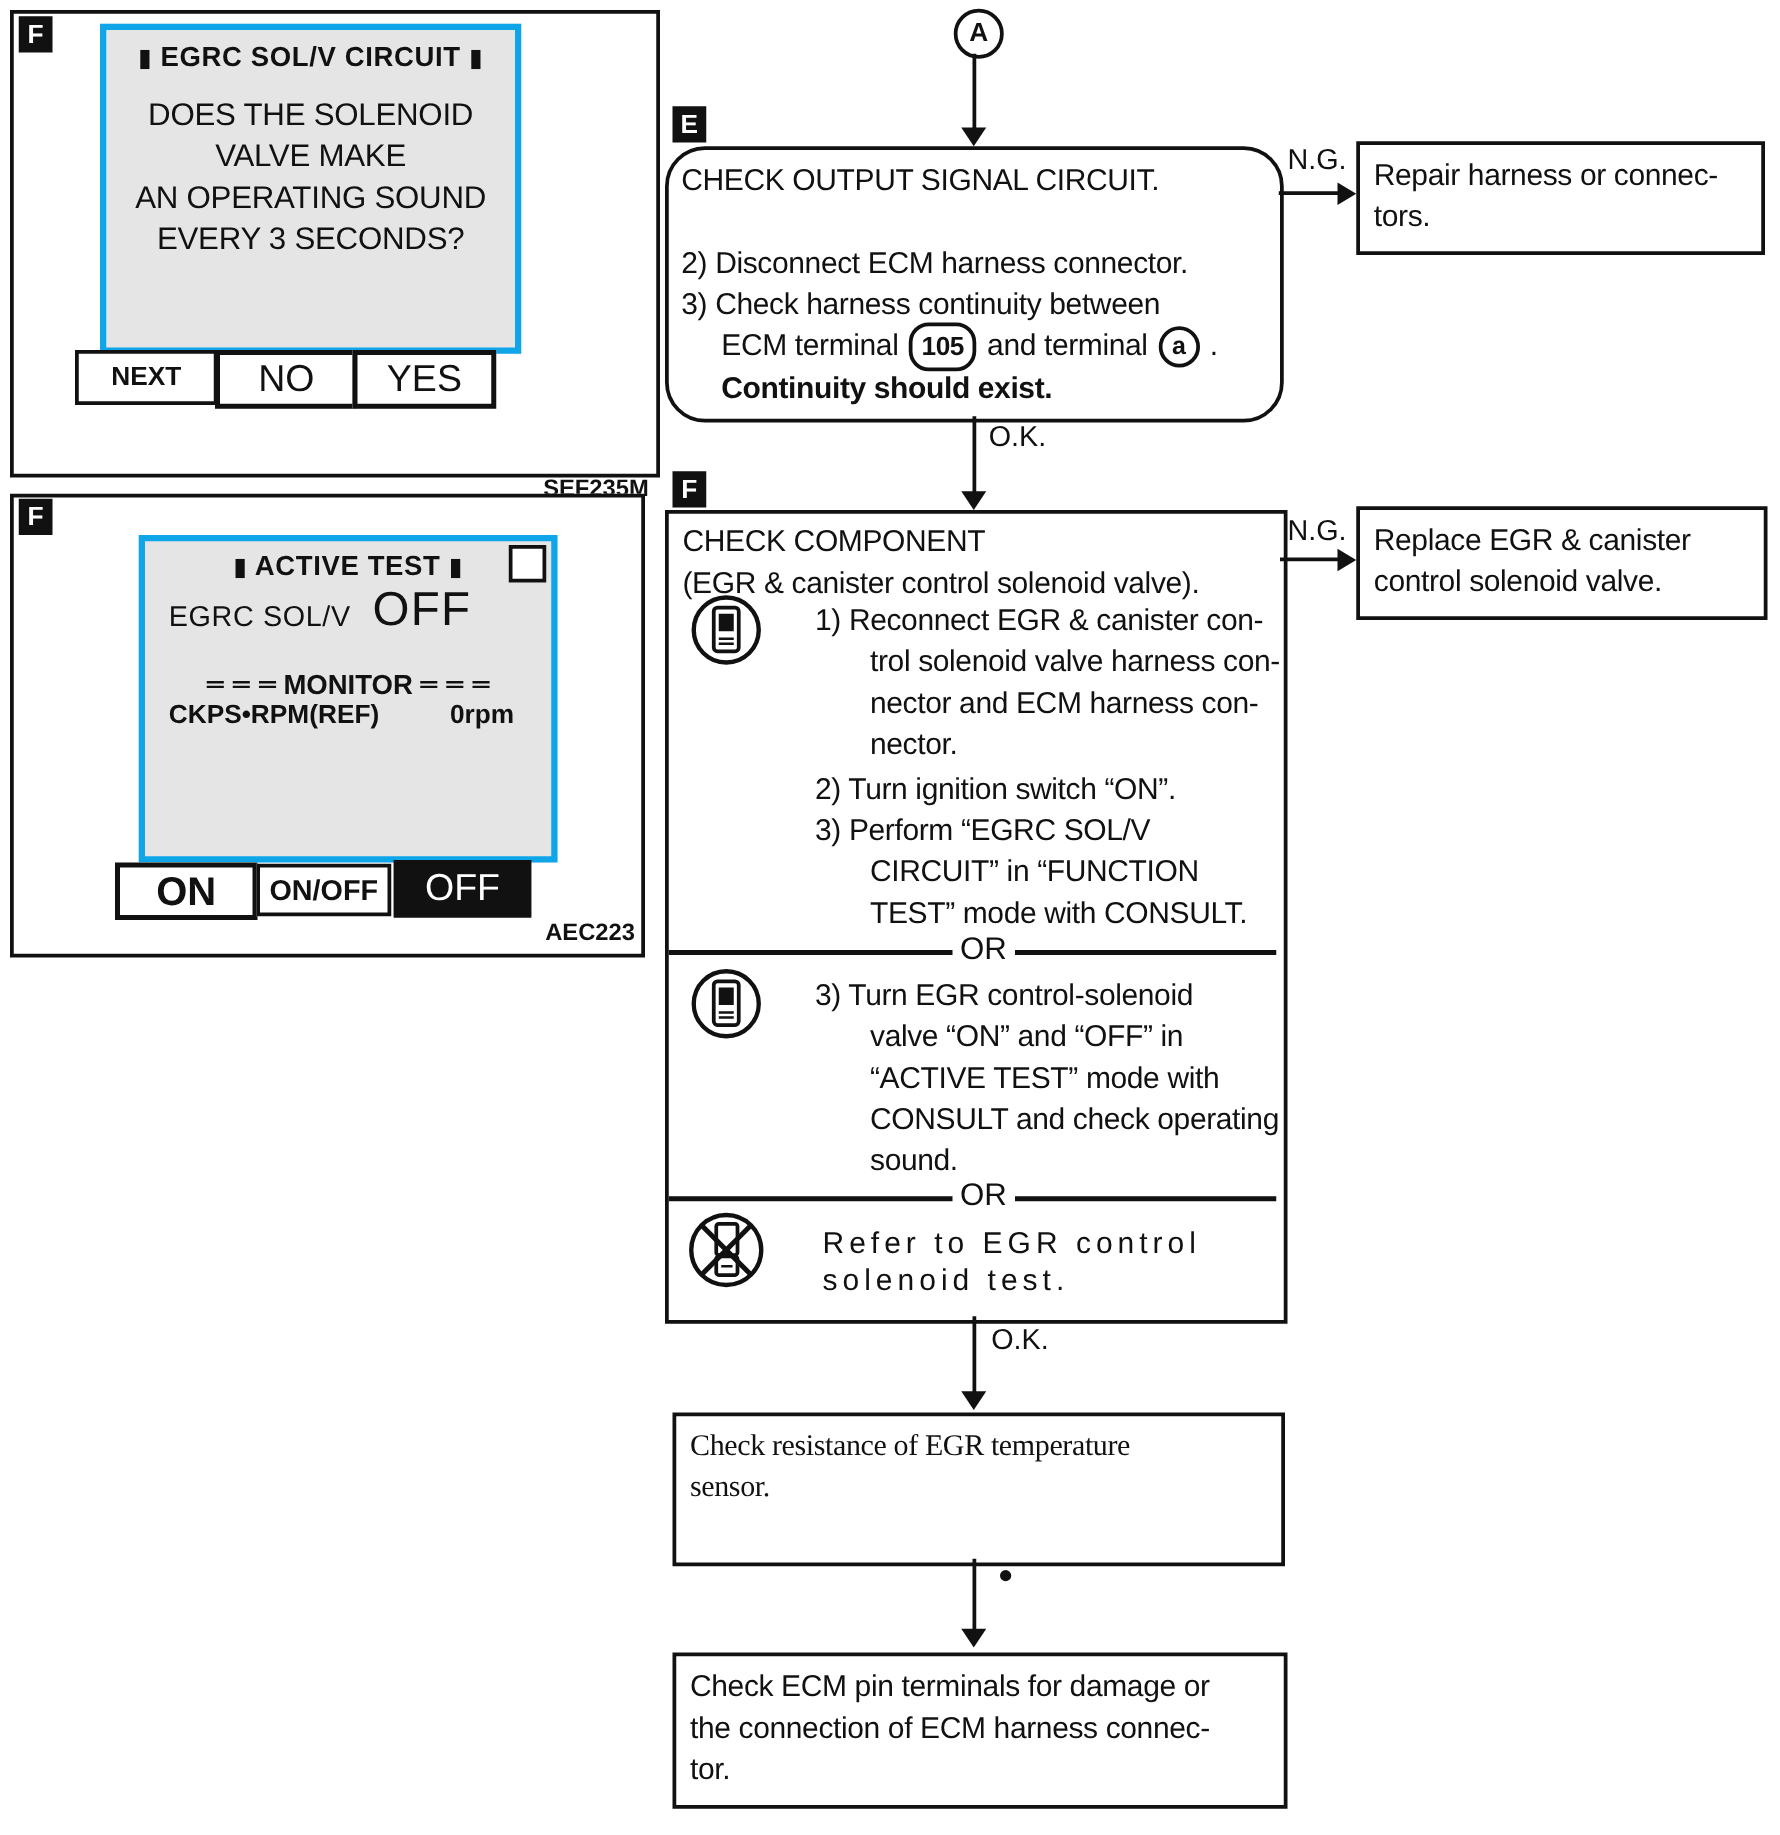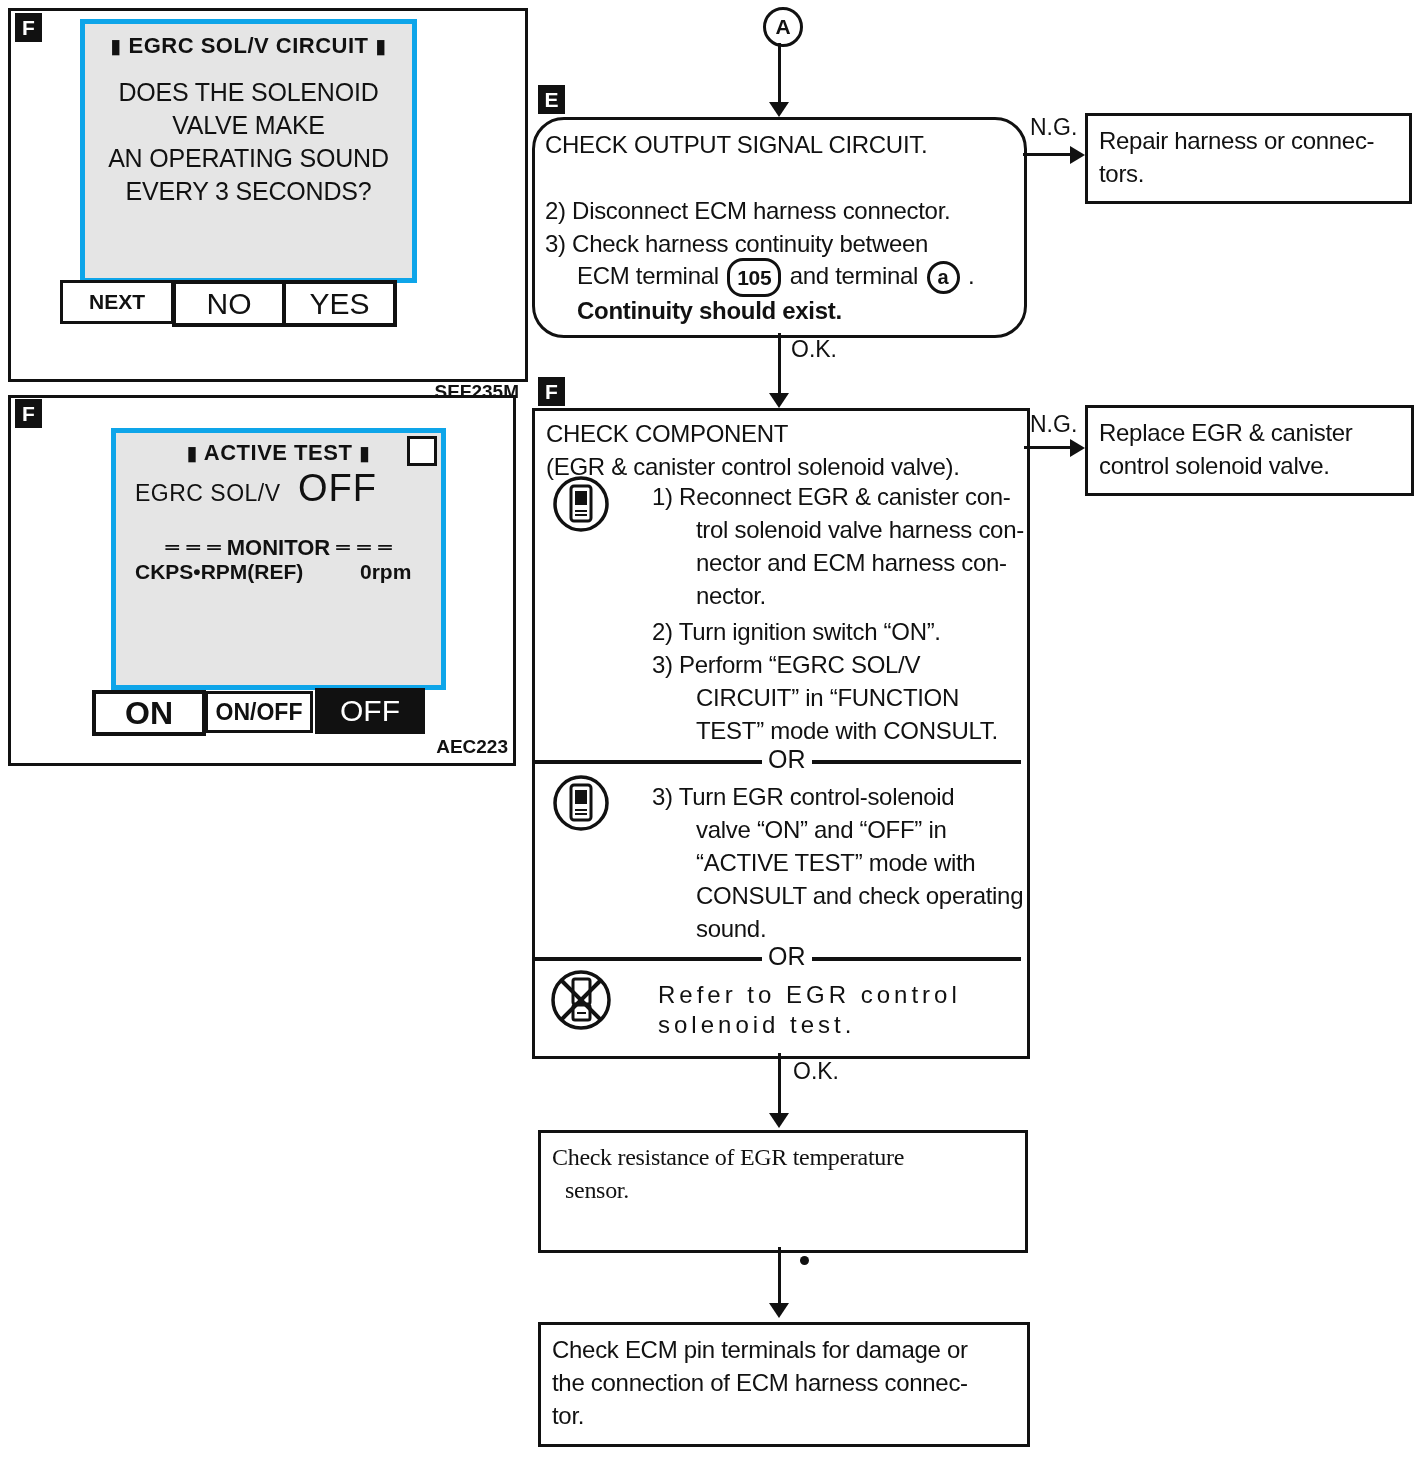--- a/index.html
+++ b/index.html
@@ -205,21 +205,21 @@
     <div class="flowline" style="left:11px;top:8px;">Replace EGR &amp; canister</div>
     <div class="flowline" style="left:11px;top:41px;">control solenoid valve.</div>
   </div>
 
   <div class="okng" style="left:793px;top:1058px;">O.K.</div>
   <div class="arrow-v" style="left:778px;top:1053px;height:61px;"></div>
   <div class="head-down" style="left:769px;top:1113px;"></div>
 
   <div class="fbox" style="left:538px;top:1130px;width:484px;height:117px;font-family:Liberation Serif, serif;">
     <div class="flowline" style="left:11px;top:8px;">Check resistance of EGR temperature</div>
-    <div class="flowline" style="left:24px;top:41px;text-align:right;">sensor.</div>
+    <div class="flowline" style="left:11px;top:41px;text-align:right;">sensor.</div>
   </div>
 
   <div class="arrow-v" style="left:778px;top:1247px;height:57px;"></div>
   <div class="head-down" style="left:769px;top:1303px;"></div>
   <div class="dot" style="left:800px;top:1256px;"></div>
 
   <div class="fbox" style="left:538px;top:1322px;width:486px;height:119px;">
     <div class="flowline" style="left:11px;top:8px;">Check ECM pin terminals for damage or</div>
     <div class="flowline" style="left:11px;top:41px;">the connection of ECM harness connec-</div>
     <div class="flowline" style="left:11px;top:74px;">tor.</div>

